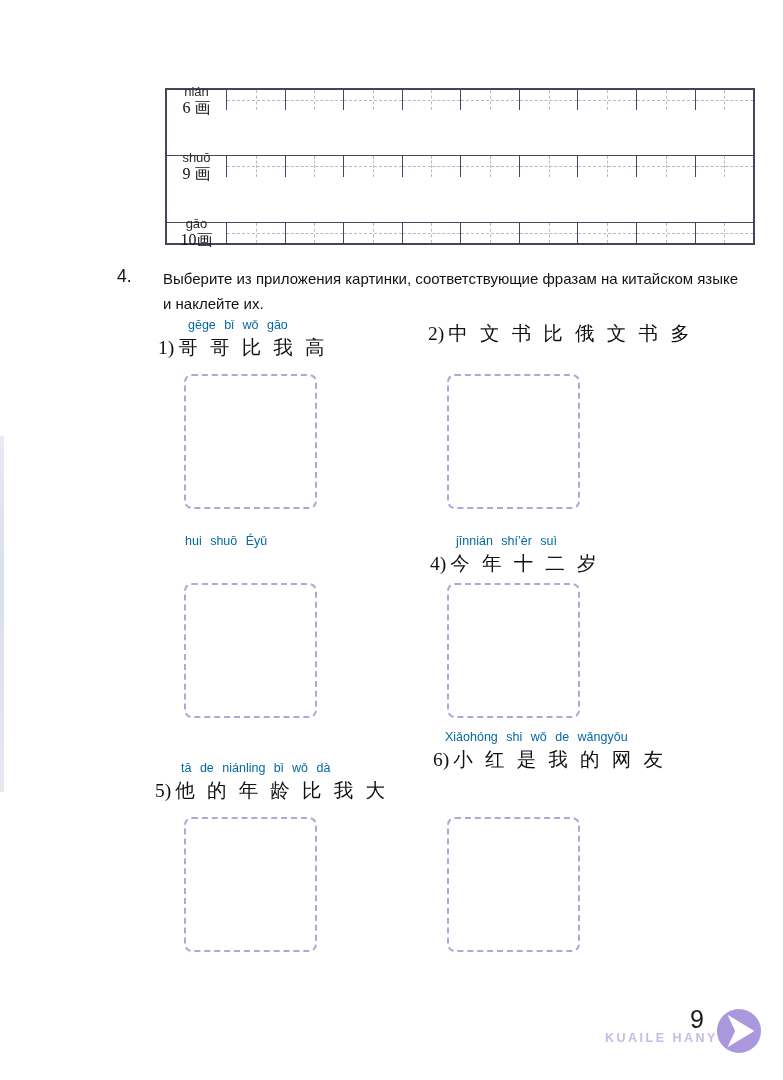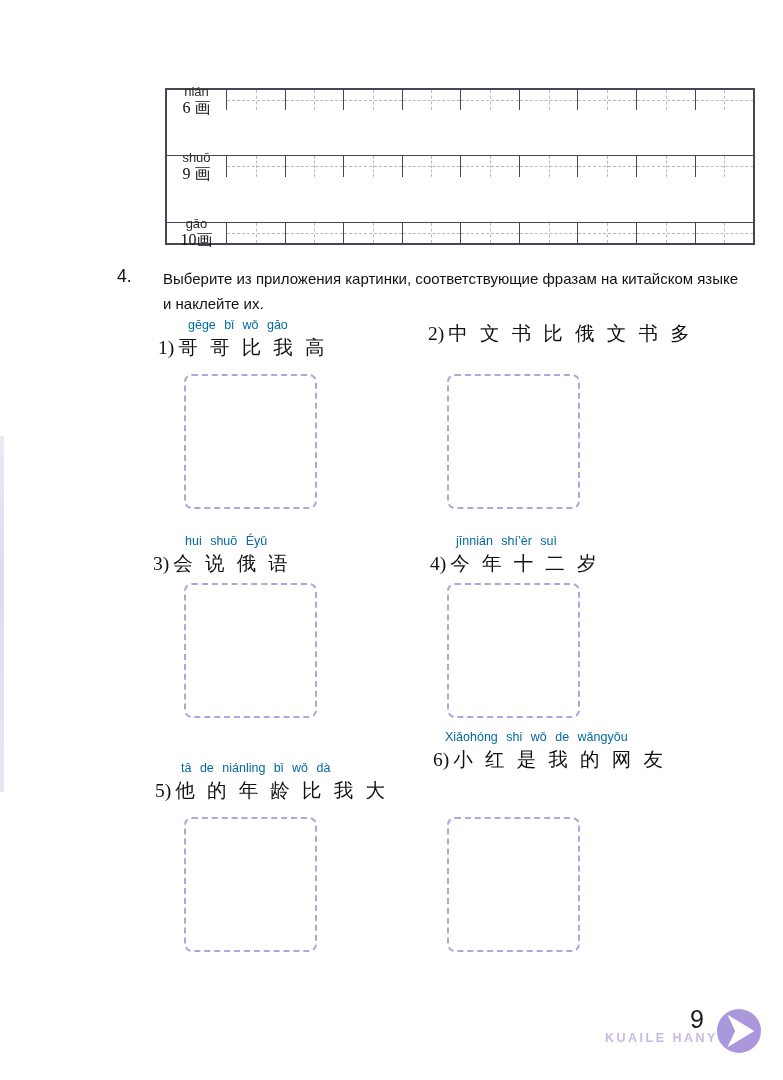--- a/index.html
+++ b/index.html
@@ -114,23 +114,20 @@
   <div class="hz-line">
     <span class="hz-num">2)</span><span class="hz-text">中 文 书 比 俄 文 书 多</span>
   </div>
 </div>
 
 <div class="sticker-box" style="left:184px;top:374px;"></div>
 <div class="sticker-box" style="left:447px;top:374px;"></div>
 
 <div class="phrase" style="left:153px;top:534px;">
   <div class="pinyin" style="padding-left:32px;">hui shuō Éyǔ</div>
-  <div class="hz-line">
-    <span class="hz-num">3)</span><span class="hz-text">会 说 俄 语</span>
-  </div>
 </div>
 
 <div class="phrase" style="left:430px;top:534px;">
   <div class="pinyin" style="padding-left:26px;">jīnnián shí’èr suì</div>
   <div class="hz-line">
     <span class="hz-num">4)</span><span class="hz-text">今 年 十 二 岁</span>
   </div>
 </div>
 
 <div class="sticker-box" style="left:184px;top:583px;"></div>

